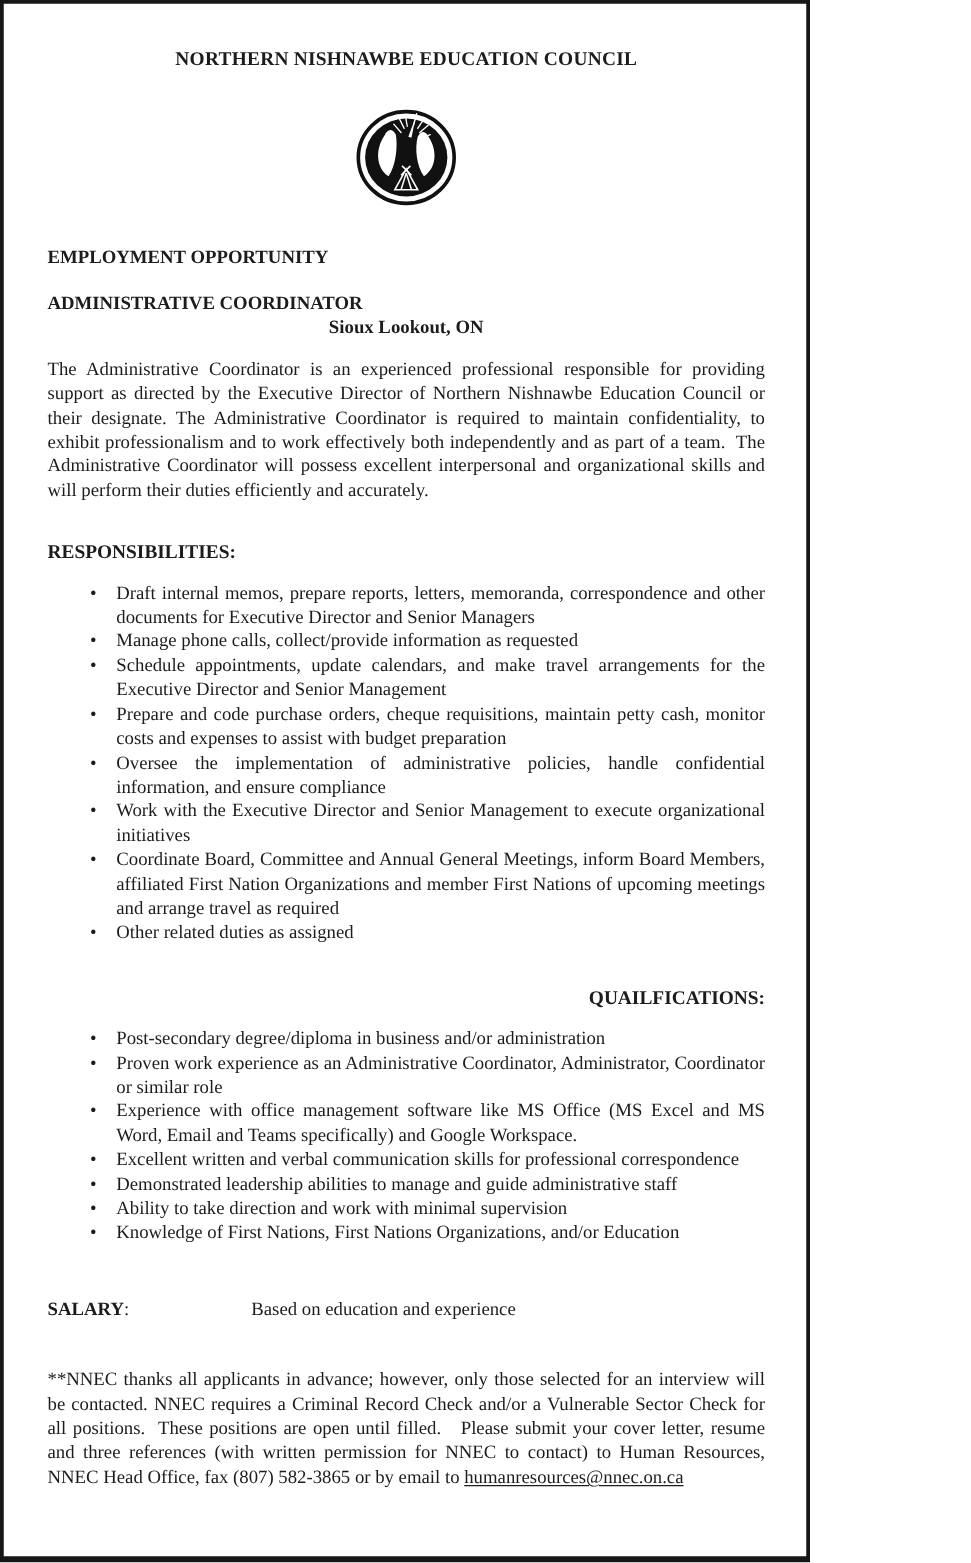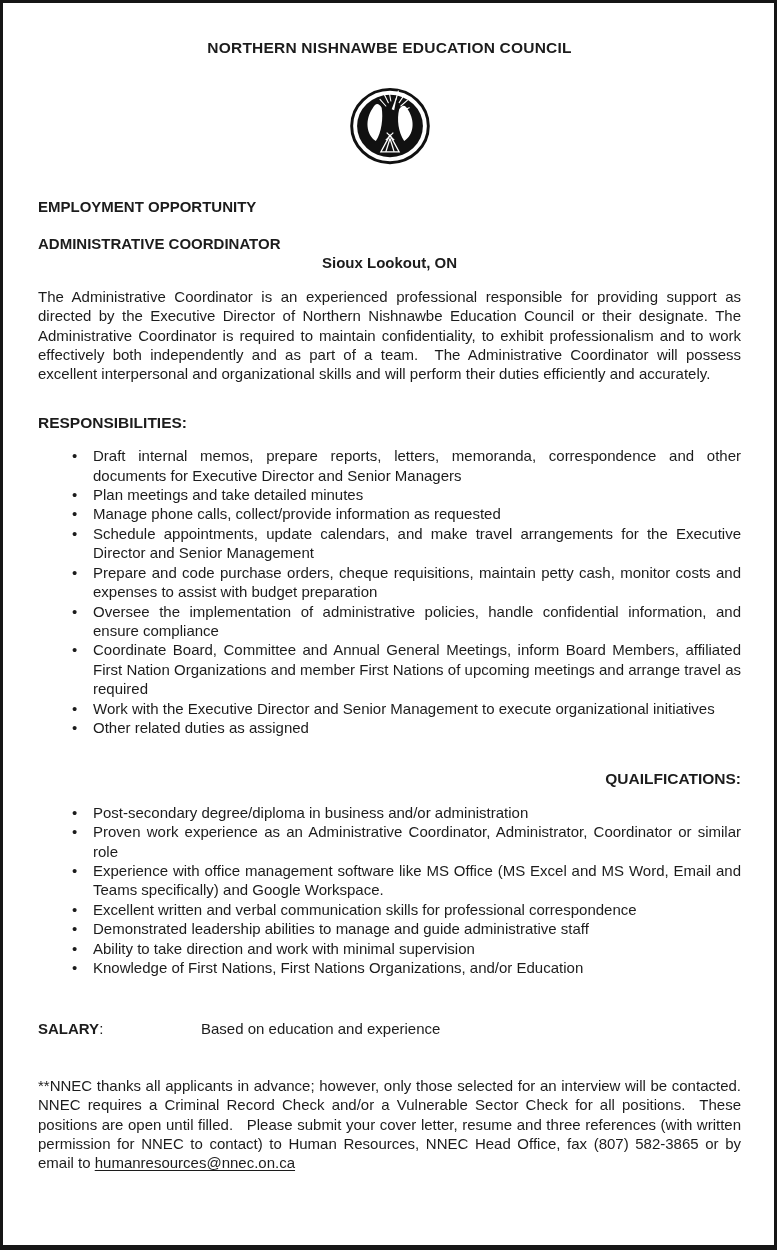--- a/index.html
+++ b/index.html
@@ -2,28 +2,28 @@
 <html><head>
 <meta charset="utf-8">
 <style>
   html, body {
     margin: 0;
     padding: 0;
     background: #ffffff;
   }
   .page {
     position: relative;
-    width: 777px;
+    width: 648px;
     height: 1250px;
     box-sizing: border-box;
     background: #ffffff;
     border: 3px solid #161616;
     border-bottom-width: 5px;
     padding: 27px 33px 0 35px;
-    font-family: Liberation Sans, sans-serif;
+    font-family: Liberation Serif, serif;
     font-size: 15px;
     line-height: 19.4px;
     color: #1c1c1c;
     overflow: hidden;
   }
   .org-title {
     margin: 8px 0 0 0;
     font-size: 15.5px;
     font-weight: bold;
     text-align: center;
@@ -143,27 +143,26 @@
   <h2 class="center-heading">EMPLOYMENT OPPORTUNITY</h2>
 
   <h3 class="position-title">ADMINISTRATIVE COORDINATOR</h3>
   <h3 class="position-location">Sioux Lookout, ON</h3>
 
   <p class="para">The Administrative Coordinator is an experienced professional responsible for providing support as directed by the Executive Director of Northern Nishnawbe Education Council or their designate. The Administrative Coordinator is required to maintain confidentiality, to exhibit professionalism and to work effectively both independently and as part of a team.  The Administrative Coordinator will possess excellent interpersonal and organizational skills and will perform their duties efficiently and accurately.</p>
 
   <h4 class="section-heading">RESPONSIBILITIES:</h4>
   <ul class="bullets">
       <li>Draft internal memos, prepare reports, letters, memoranda, correspondence and other documents for Executive Director and Senior Managers</li>
-      <li>Plan meetings and take detailed minutes</li>
       <li>Manage phone calls, collect/provide information as requested</li>
       <li>Schedule appointments, update calendars, and make travel arrangements for the Executive Director and Senior Management</li>
       <li>Prepare and code purchase orders, cheque requisitions, maintain petty cash, monitor costs and expenses to assist with budget preparation</li>
       <li>Oversee the implementation of administrative policies, handle confidential information, and ensure compliance</li>
+      <li>Work with the Executive Director and Senior Management to execute organizational initiatives</li>
       <li>Coordinate Board, Committee and Annual General Meetings, inform Board Members, affiliated First Nation Organizations and member First Nations of upcoming meetings and arrange travel as required</li>
-      <li>Work with the Executive Director and Senior Management to execute organizational initiatives</li>
       <li>Other related duties as assigned</li>
     </ul>
 
   <h4 class="section-heading quals">QUAILFICATIONS:</h4>
   <ul class="bullets">
       <li>Post-secondary degree/diploma in business and/or administration</li>
       <li>Proven work experience as an Administrative Coordinator, Administrator, Coordinator or similar role</li>
       <li>Experience with office management software like MS Office (MS Excel and MS Word, Email and Teams specifically) and Google Workspace.</li>
       <li>Excellent written and verbal communication skills for professional correspondence</li>
       <li>Demonstrated leadership abilities to manage and guide administrative staff</li>

